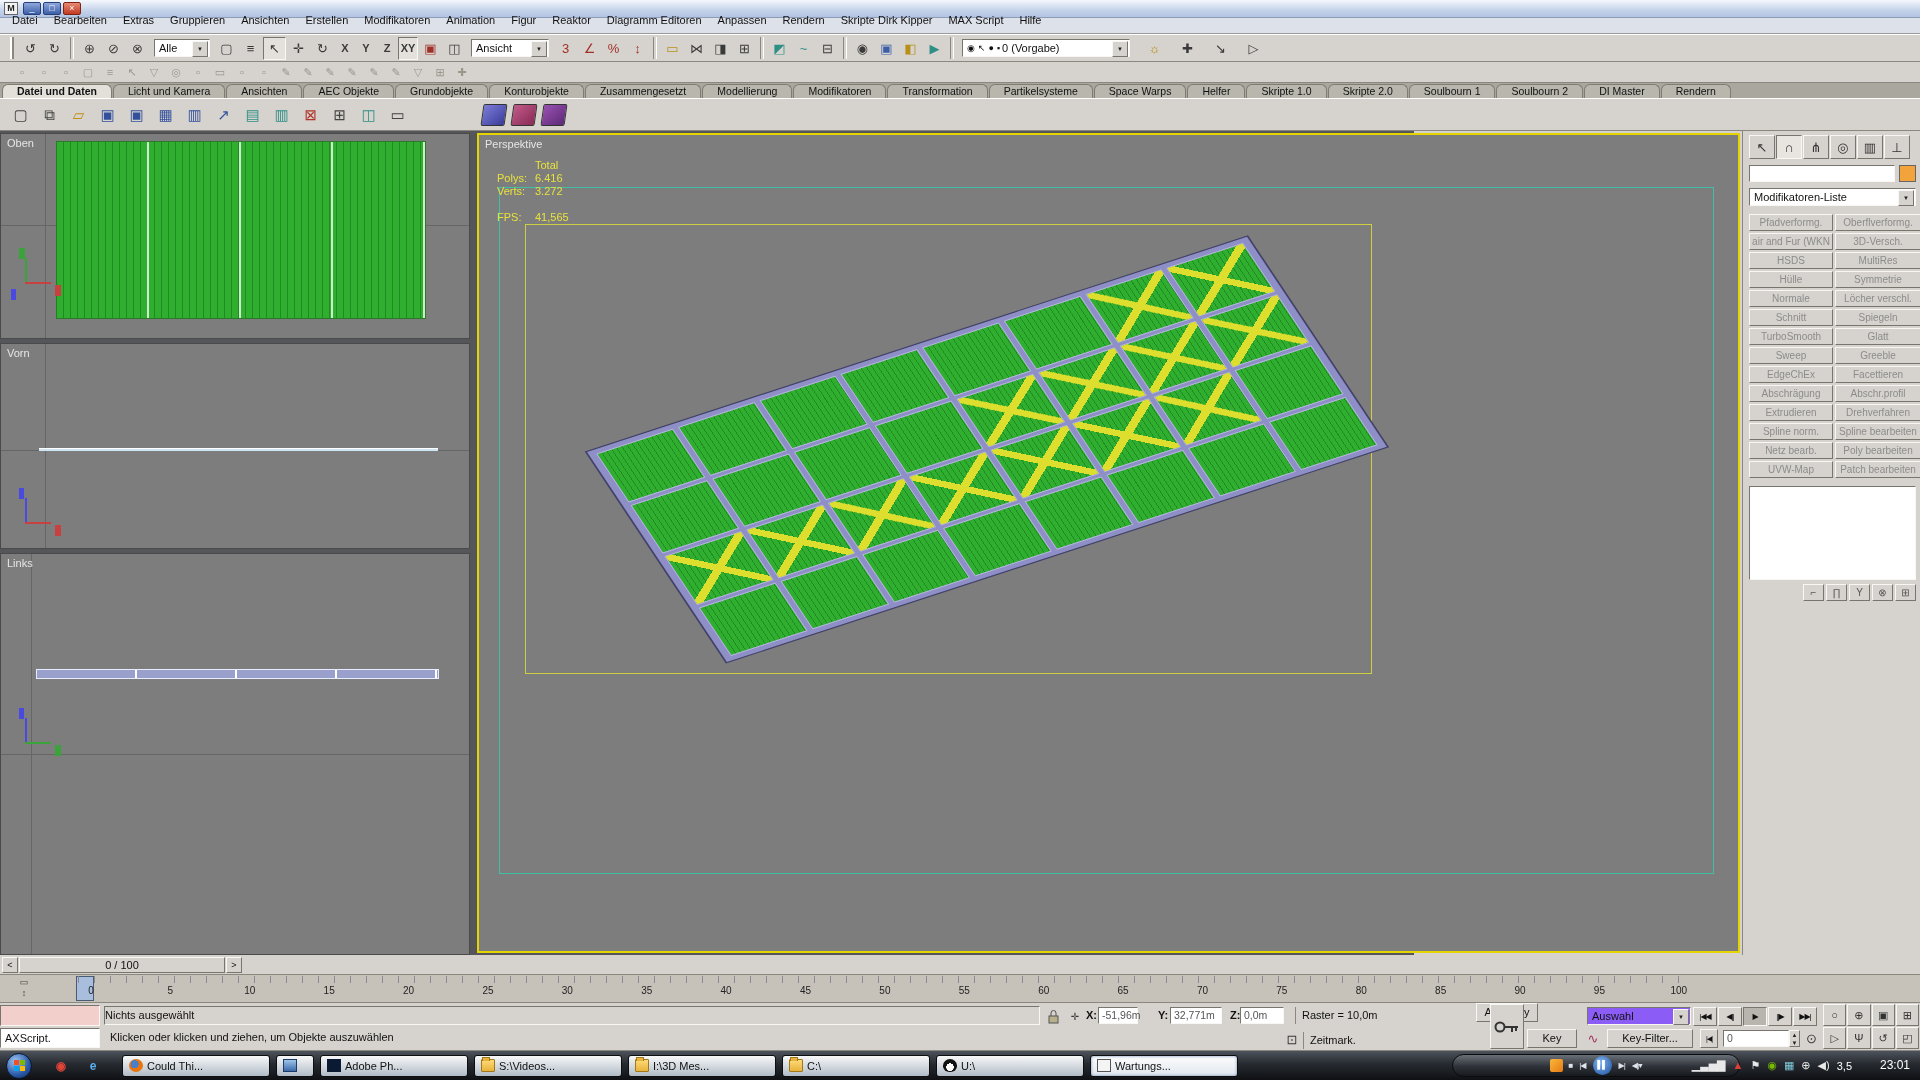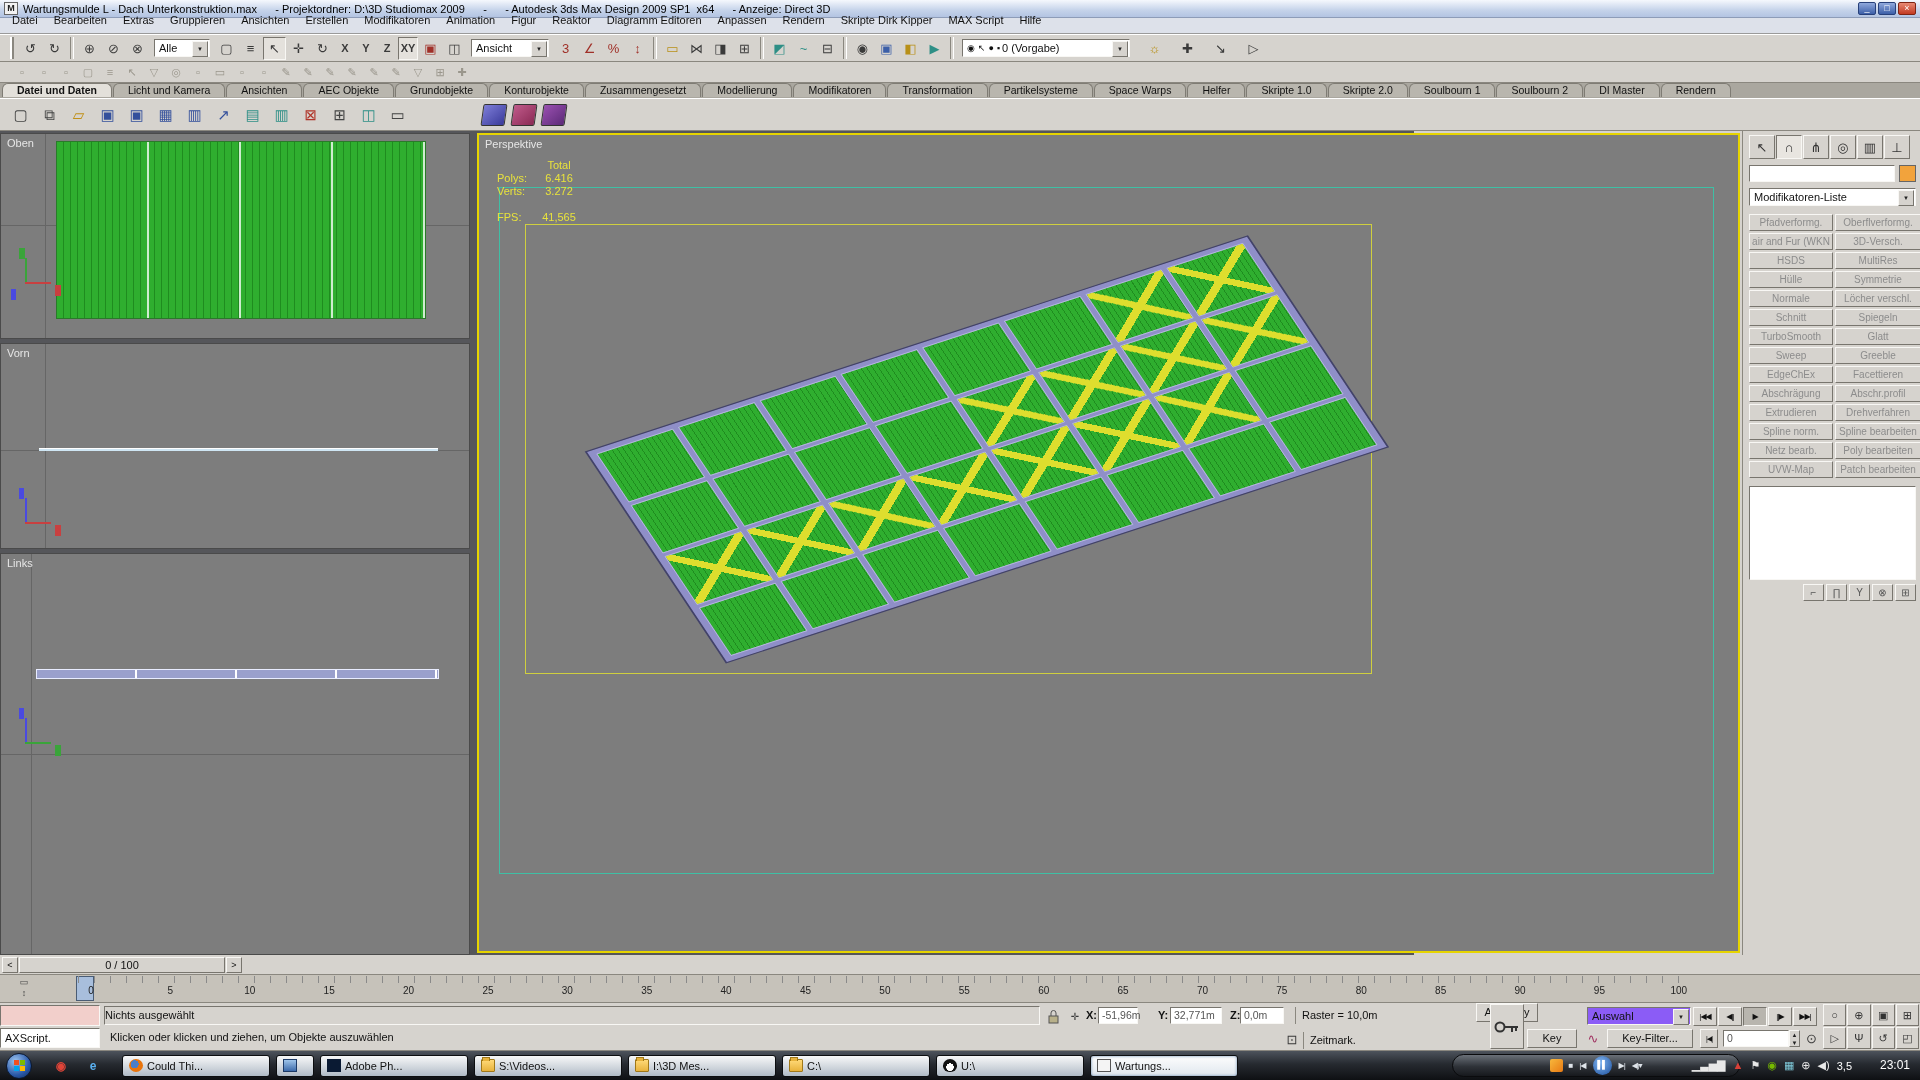--- a/index.html
+++ b/index.html
@@ -25,21 +25,21 @@
 .ticon.pressed{border:1px solid;border-color:#78756e #f8f7f4 #f8f7f4 #78756e;background:#e4e1dc}
 .ticon.sep{width:4px;height:22px;border:none;border-left:1px solid #8a877f;border-right:1px solid #fff;background:none;margin:0 3px}
 .ticon.axisbtn{font-size:11px;font-weight:bold;width:20px}
 .ticon.red{color:#a03028}.ticon.teal{color:#2e8f86}.ticon.blue{color:#3c5fa8}.ticon.yellow{color:#b89018}
 .ddl{height:18px;background:#fff;border:1px solid;border-color:#78756e #f8f7f4 #f8f7f4 #78756e;display:flex;align-items:center;gap:2px;padding:0 16px 0 4px;position:relative;margin:0 4px}
 .ddl::after{content:"▼";font-size:6px;position:absolute;right:1px;top:1px;width:14px;height:14px;background:#d6d3ce;border:1px solid;border-color:#f8f7f4 #78756e #78756e #f8f7f4;text-align:center;line-height:14px;color:#222}
 .ddl .mini{font-size:9px}
 .toolbar2{position:absolute;left:0;top:62px;width:1920px;height:21px;background:#d6d3ce;border-bottom:1px solid #8a877f;display:flex;align-items:center;padding-left:14px;gap:6px}
 .ficon{width:16px;height:16px;display:flex;align-items:center;justify-content:center;color:#9a968c;font-size:11px}
 
-.tabbar{position:absolute;left:0;top:83px;width:1920px;height:15px;background:#aaa79f;display:flex;align-items:flex-start;padding-left:2px}
+.tabbar{position:absolute;left:0;top:83px;width:1920px;height:15px;background:#aaa79f;display:flex;align-items:center;padding-left:2px}
 .tab{flex:0 0 auto;height:14px;line-height:13px;padding:0 14px;font-size:10.5px;background:#b9b6ae;color:#111;border:1px solid #7f7c74;border-bottom:none;border-radius:6px 6px 0 0;margin-right:1px}
 .tab.active{background:#e3e0da;font-weight:bold}
 
 .iconbar{position:absolute;left:0;top:98px;width:1920px;height:33px;background:#d6d3ce;border-top:1px solid #fff;border-bottom:1px solid #8a877f;display:flex;align-items:center;padding-left:8px;gap:4px}
 .bicon{width:25px;height:25px;display:flex;align-items:center;justify-content:center;font-size:15px;color:#444;background:#d6d3ce}
 .bicon.yellow{color:#c09018}.bicon.blue{color:#34509c}.bicon.teal{color:#2e8f86}.bicon.red{color:#b03428}
 .book{width:24px;height:22px;border-radius:2px;transform:skewX(-8deg);border:1px solid #333;margin-left:6px;display:flex;align-items:center;justify-content:center;color:#fff;font-size:10px}
 .bookblue{background:linear-gradient(135deg,#7d7dd8,#3a3a9a)}
 .bookred{background:linear-gradient(135deg,#c05a8a,#8a2a55)}
 .bookpurple{background:linear-gradient(135deg,#9a50b0,#5c2a78)}
@@ -47,21 +47,21 @@
 
 .workspace{position:absolute;left:0;top:131px;width:1414px;height:824px;background:#55565a}
 .vp{position:absolute;background:#7d7d7d;border:1px solid #4a4a4a}
 .vp .vplabel{position:absolute;left:6px;top:3px;color:#e6e6e6;font-size:11px;z-index:5}
 .vp-persp{border:2px solid #e6d400}
 .axline-h{position:absolute;left:0;right:0;height:1px;background:#666}
 .axline-v{position:absolute;top:0;bottom:0;width:1px;background:#666}
 .stats{position:absolute;left:18px;top:24px;color:#e8e23c;z-index:6}
 .srow{display:flex;height:13px}
 .slab{width:38px}
-.sval{width:48px;text-align:center}
+.sval{width:48px;text-align:left}
 .fps{margin-top:13px}
 .tealrect{position:absolute;border:1px solid #3fbfa5}
 .yellowrect{position:absolute;border:1px solid #cfcf3f}
 
 .roof{position:absolute;left:108px;top:317px;width:800px;height:420px;transform-origin:0 0;transform:matrix(0.825,-0.269,0.333,0.5,0,0);display:grid;grid-template-rows:repeat(4,1fr);grid-template-columns:repeat(8,1fr);gap:6px;background:#8f8fc8;border:8px solid #8f8fc8;outline:2px solid #42426a}
 .cell{position:relative;border:1px solid #c2c2e6;background:repeating-linear-gradient(90deg,#2fae2f 0 5px,#1f8c1f 5px 6px)}
 .cell.x::after{content:"";position:absolute;inset:0;background:linear-gradient(to top right,transparent 46%,#dede2e 46% 54%,transparent 54%),linear-gradient(to bottom right,transparent 46%,#dede2e 46% 54%,transparent 54%)}
 
 .topobj{position:absolute;left:55px;top:7px;width:370px;height:178px;border:1px solid #2a7a2a;background:repeating-linear-gradient(90deg,transparent 0 90px,#cfeccf 90px 92px),repeating-linear-gradient(90deg,#2fae2f 0 6px,#1f8c1f 6px 7px)}
 .frontobj{position:absolute;left:38px;top:104px;width:399px;height:3px;background:#cfe6f4;border-top:1px solid #fff}
@@ -145,21 +145,20 @@
 .trayval{color:#fff;font-size:11px}
 .clock{position:absolute;right:10px;top:1054px;height:23px;line-height:23px;color:#fff;font-size:12px}
 </style>
 </head>
 <body>
 
 <div id="root">
 
   <div class="titlebar">
     <span class="appico">M</span>
-    <span class="title">Wartungsmulde L - Dach Unterkonstruktion.max      - Projektordner: D:\3D Studiomax 2009      -      - Autodesk 3ds Max Design 2009 SP1  x64      - Anzeige: Direct 3D</span>
     <span class="winbtns">
 
     <span class="wbtn"><span>_</span></span>
         <span class="wbtn"><span>□</span></span>
         <span class="wbtn close"><span>×</span></span>
       </span>
   </div>
 
   <div class="menubar">
 

